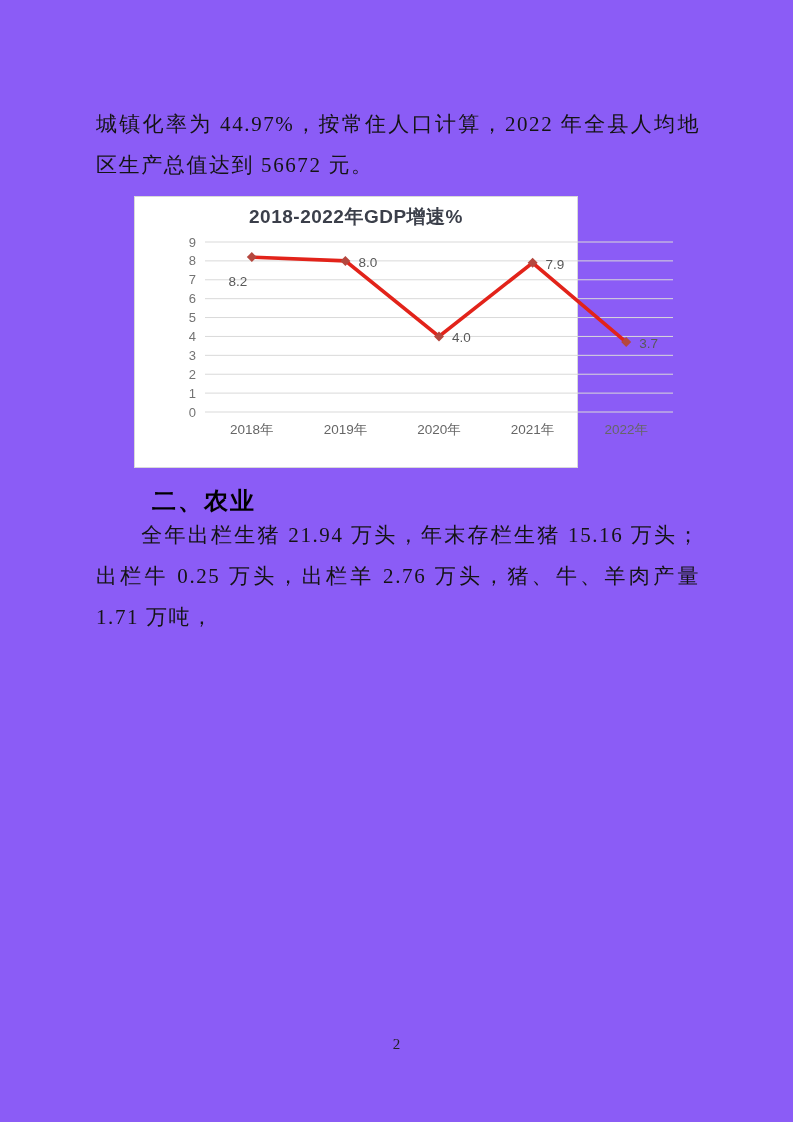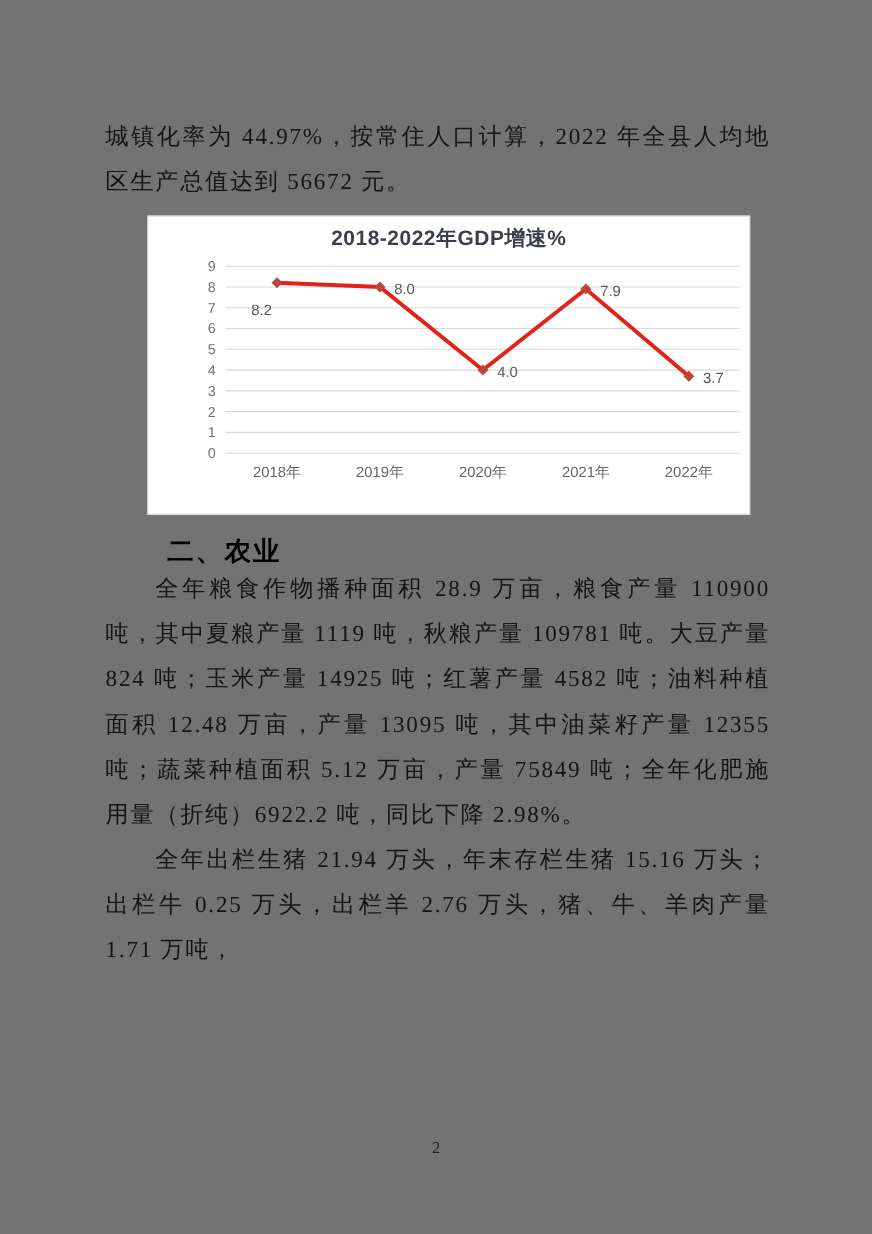--- a/index.html
+++ b/index.html
@@ -4,21 +4,21 @@
 <style>
   html, body {
     margin: 0;
     padding: 0;
     background: #ffffff;
   }
   .page {
     position: relative;
     width: 793px;
     height: 1122px;
-    background: #737373;
+    background: #8b5cf6;
     font-family: "Liberation Serif", "DejaVu Serif", serif;
     color: #141414;
     overflow: hidden;
   }
   .body-text {
     font-size: 21px;
     line-height: 41px;
     text-align: justify;
     letter-spacing: 1.6px;
     margin: 0;
@@ -29,21 +29,21 @@
   .intro-para {
     position: absolute;
     left: 96px;
     top: 104px;
     width: 604px;
   }
   .chart-figure {
     position: absolute;
     left: 134px;
     top: 196px;
-    width: 548px;
+    width: 444px;
     height: 272px;
     margin: 0;
     box-sizing: border-box;
     border: 1px solid #d9d9d9;
     background: #ffffff;
   }
   .chart-title {
     margin-top: 7px;
     text-align: center;
     font-family: "Liberation Sans", "DejaVu Sans", sans-serif;
@@ -131,19 +131,18 @@
         <text x="223.4" y="34.888888888888886" text-anchor="start" fill="#595959" font-size="13.5">8.0</text>
         <text x="317" y="110.44444444444444" text-anchor="start" fill="#595959" font-size="13.5">4.0</text>
         <text x="410.6" y="36.77777777777777" text-anchor="start" fill="#595959" font-size="13.5">7.9</text>
         <text x="504.2" y="116.1111111111111" text-anchor="start" fill="#595959" font-size="13.5">3.7</text>
       </svg>
   </figure>
 
   <h2 class="section-heading">二、农业</h2>
 
   <div class="text-column">
-    <p class="body-text indent">全年粮食作物播种面积 28.9 万亩，粮食产量 110900 吨，其中夏粮产量 1119 吨，秋粮产量 109781 吨。大豆产量 824 吨；玉米产量 14925 吨；红薯产量 4582 吨；油料种植面积 12.48 万亩，产量 13095 吨，其中油菜籽产量 12355 吨；蔬菜种植面积 5.12 万亩，产量 75849 吨；全年化肥施用量（折纯）6922.2 吨，同比下降 2.98%。</p>
     <p class="body-text indent">全年出栏生猪 21.94 万头，年末存栏生猪 15.16 万头；出栏牛 0.25 万头，出栏羊 2.76 万头，猪、牛、羊肉产量 1.71 万吨，</p>
   </div>
 
   <div class="page-number">2</div>
 
 </div>
 
 </body></html>

